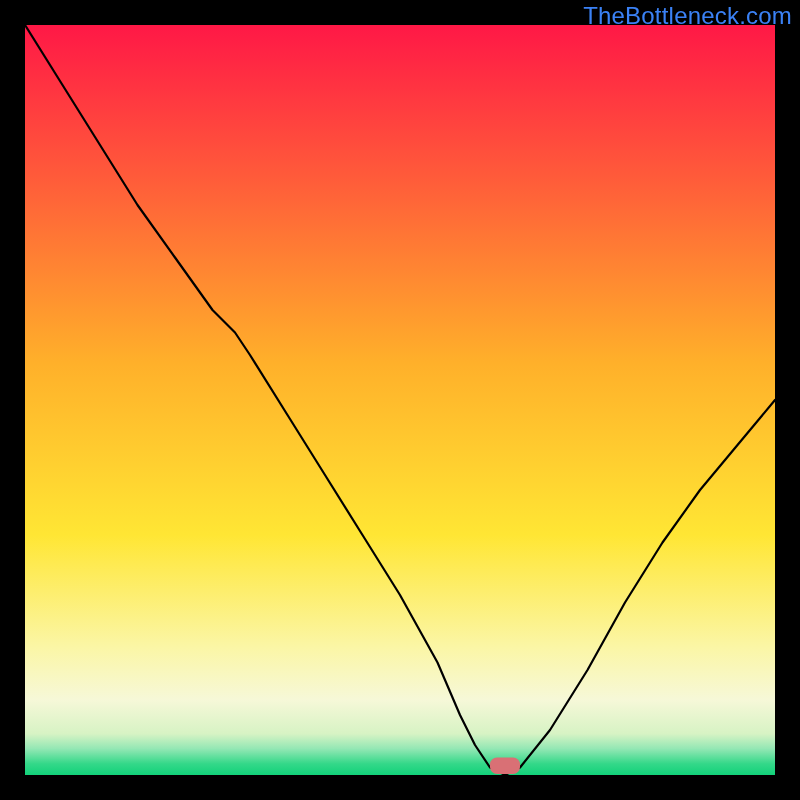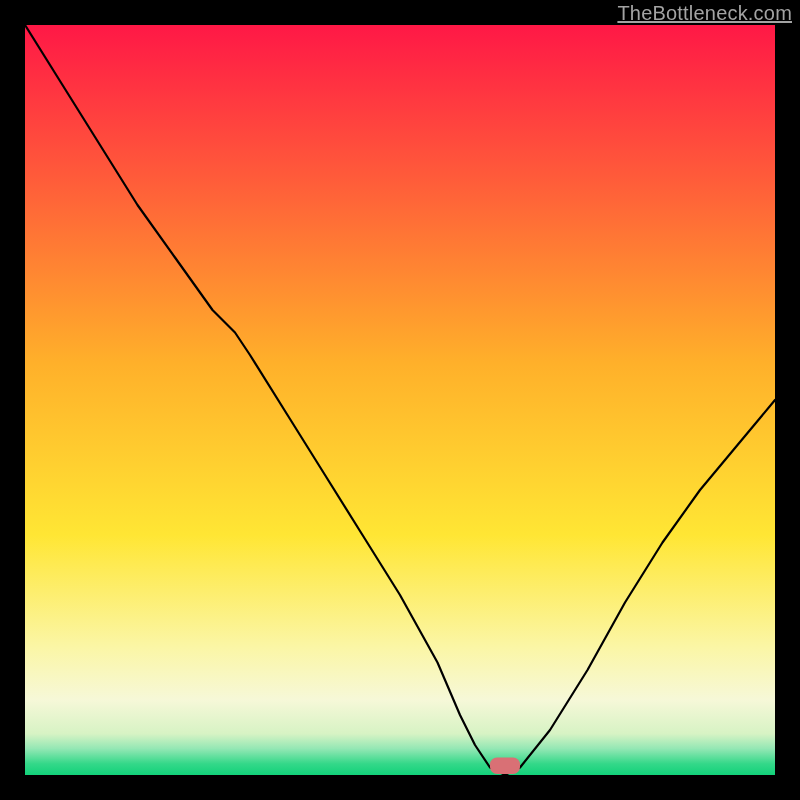--- a/index.html
+++ b/index.html
@@ -14,26 +14,25 @@
   .frame {
     position: relative;
     width: 800px;
     height: 800px;
     background: #000;
   }
   .watermark {
     position: absolute;
     top: 2px;
     right: 8px;
-    color: #a3a3a3;
-    font-size: 20px;
+    color: #3b82f6;
+    font-size: 24px;
     font-weight: 500;
     letter-spacing: 0.2px;
     z-index: 10;
-    text-decoration: underline;
   }
   .plot {
     position: absolute;
     left: 25px;
     top: 25px;
     width: 750px;
     height: 750px;
   }
   .plot svg {
     display: block;

